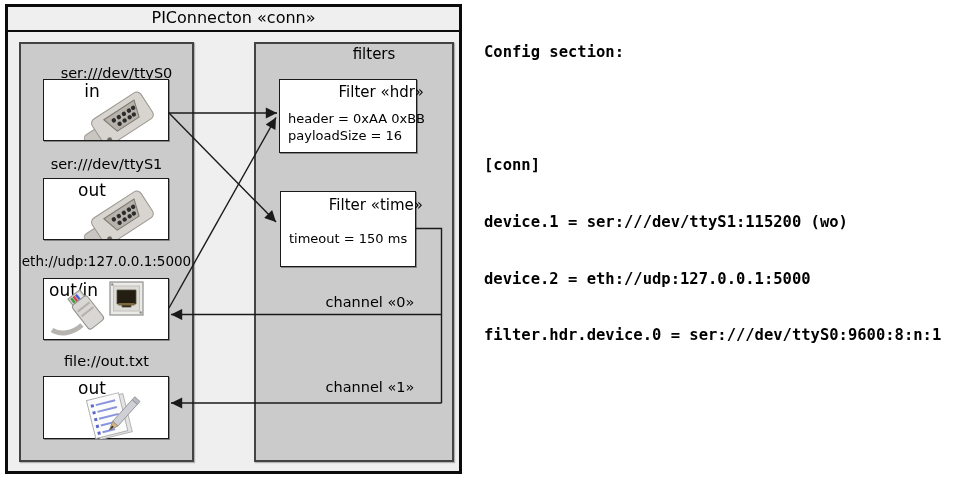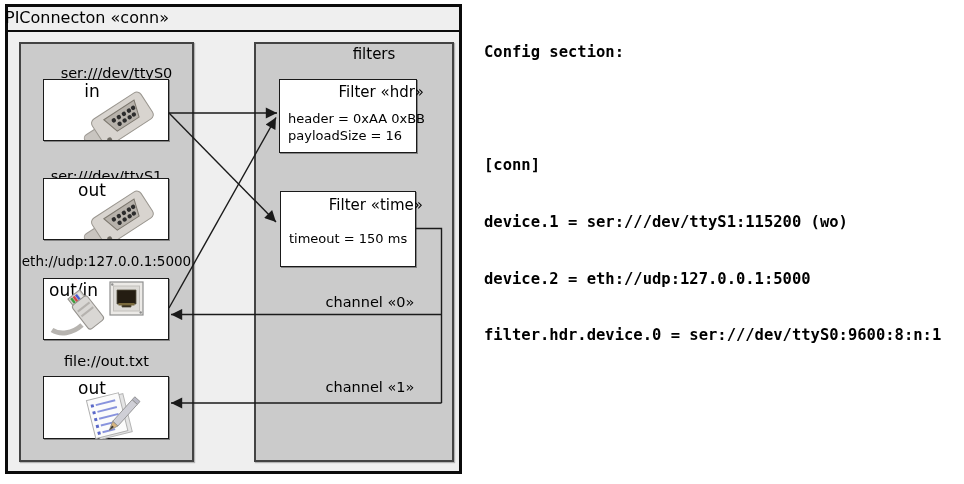--- a/index.html
+++ b/index.html
@@ -11,21 +11,21 @@
   }
   .abs { position:absolute; }
 
   
   #outer-box {
     left:5px; top:4px; width:457px; height:470px;
     border:3px solid #0b0b0b; background:#efefef;
   }
   #diagram-title {
     left:5px; top:4px; width:457px; height:28px;
-    padding-top:4px; font-size:16px;
+    padding-top:4px; text-align:center; font-size:16px;
     border-bottom:2px solid #0b0b0b; z-index:1;
   }
   .container {
     background:#cbcbcb; border:2px solid #434343;
     box-shadow:1px 1px 1px rgba(0,0,0,0.25);
   }
   #left-container    { left:19px;  top:42px; width:175px; height:420px; }
   #filters-container { left:254px; top:42px; width:200px; height:420px; }
   #filters-title     { left:254px; top:45px; width:200px; text-align:center; font-size:15px;padding-left:40px; }
 
@@ -84,21 +84,21 @@
         <circle cx="64" cy="27" r="2.2" fill="#2c2c2c"></circle>
         <circle cx="44" cy="33" r="2.2" fill="#2c2c2c"></circle>
           <circle cx="50" cy="33" r="2.2" fill="#2c2c2c"></circle>
         <circle cx="56" cy="33" r="2.2" fill="#2c2c2c"></circle>
           <circle cx="61" cy="33" r="2.2" fill="#2c2c2c"></circle>
         <circle cx="27" cy="41" r="2.4" fill="#6f6b64"></circle>
       </g>
     </svg>
   </div>
 
-  <div class="abs dev-label" style="top:168px;">ser:///dev/ttyS1</div>
+  <div class="abs dev-label" style="top:156px;">ser:///dev/ttyS1</div>
   <div class="abs white-box dev-box" style="top:178px;">
     <div class="box-cap">out</div>
     <svg class="icon" style="right:1px; bottom:0;" width="94" height="52" viewBox="0 0 94 52">
       <g transform="rotate(-33 50 30)">
         <rect x="6" y="24" width="20" height="14" rx="4" fill="#c9c5c0" stroke="#a09c96" stroke-width="1"></rect>
         <rect x="20" y="15" width="58" height="31" rx="5" fill="#d8d4cf" stroke="#9a968f" stroke-width="1"></rect>
         <path d="M33 21 L69 21 L64 38 L38 38 Z" fill="#b7b2ab" stroke="#7d786f" stroke-width="1"></path>
         <circle cx="41" cy="27" r="2.2" fill="#2c2c2c"></circle>
           <circle cx="47" cy="27" r="2.2" fill="#2c2c2c"></circle>
         <circle cx="53" cy="27" r="2.2" fill="#2c2c2c"></circle>

